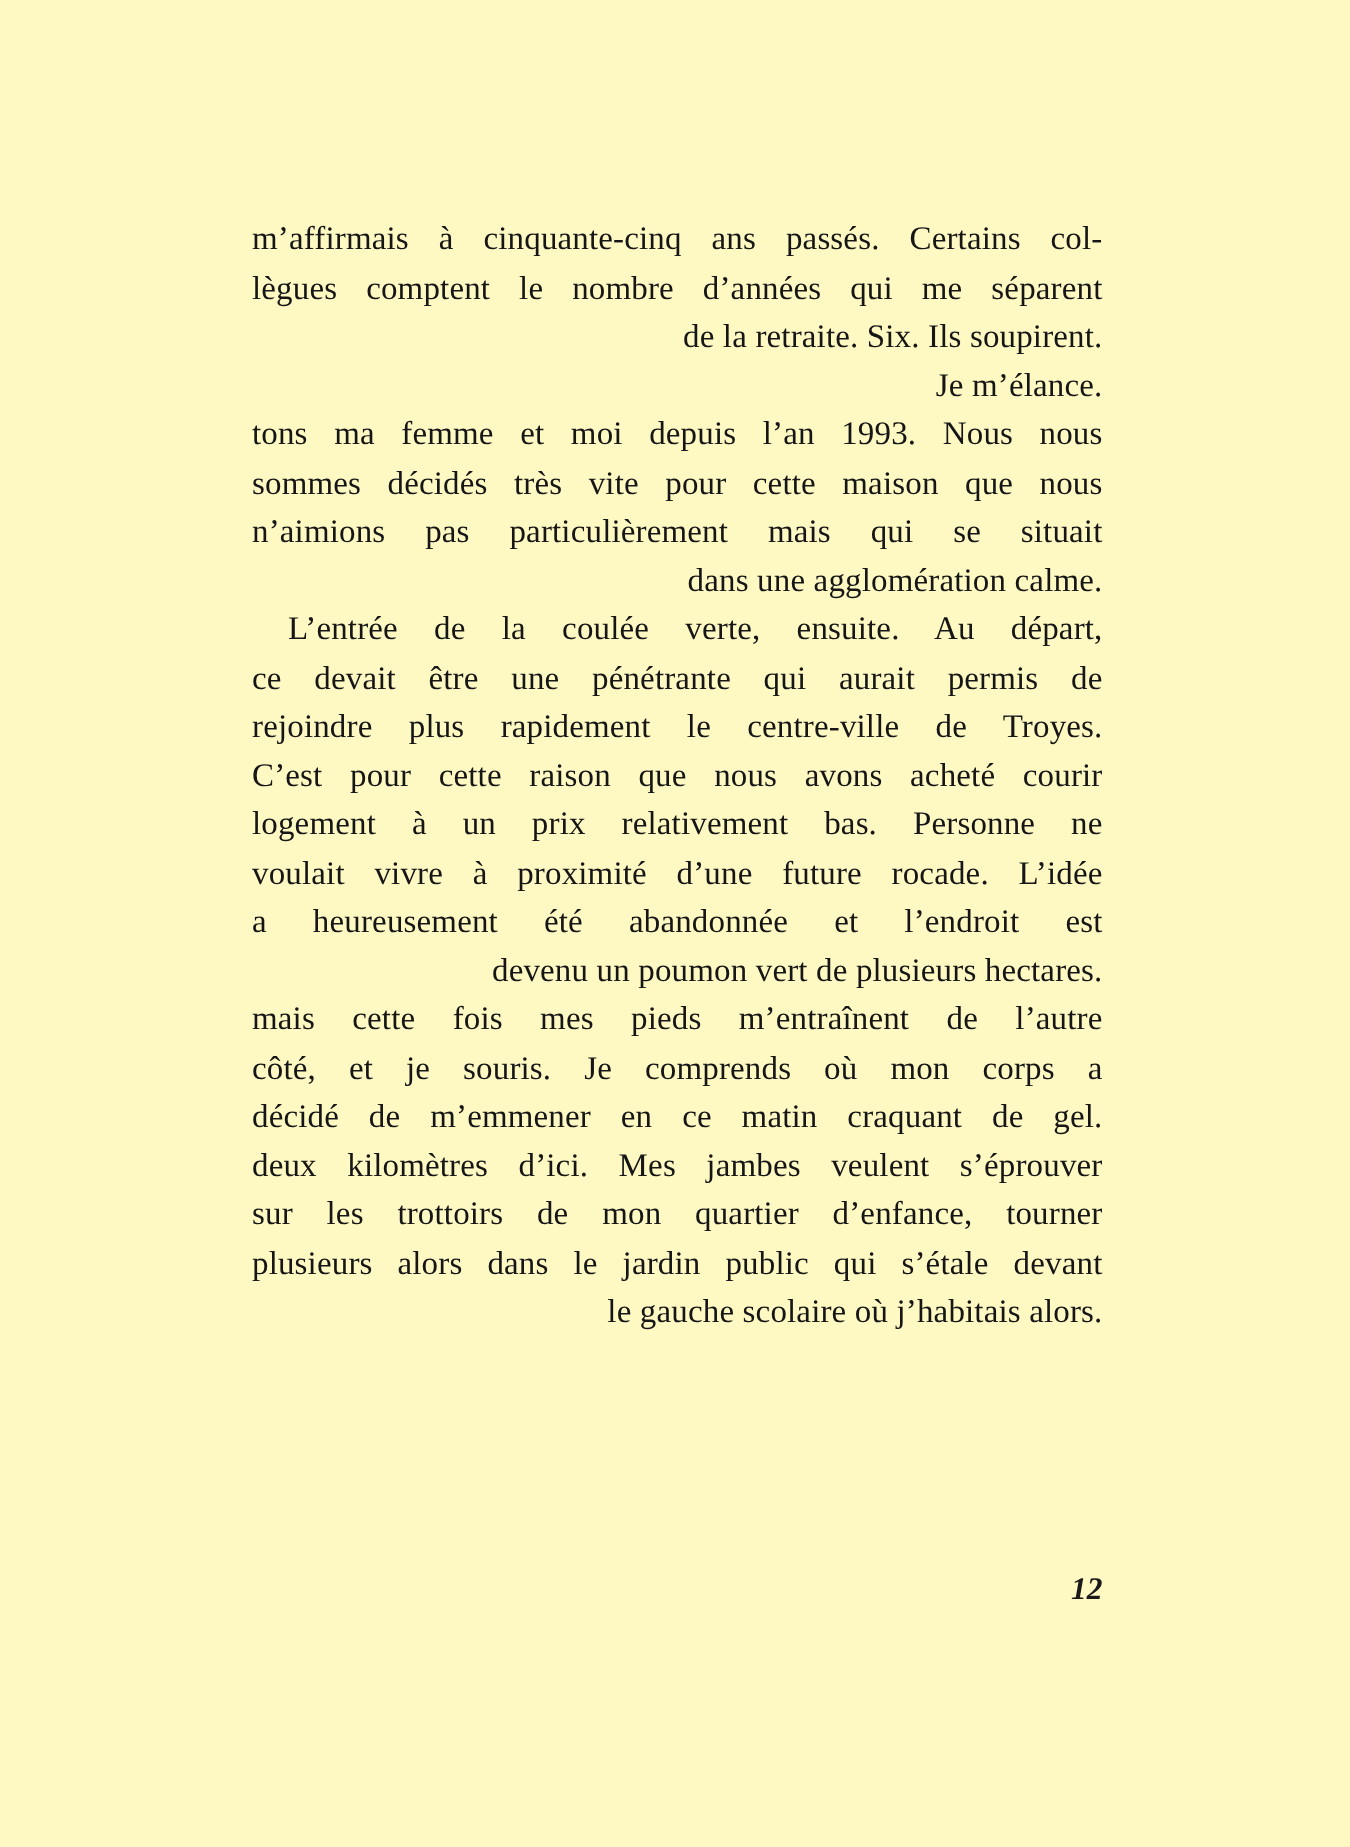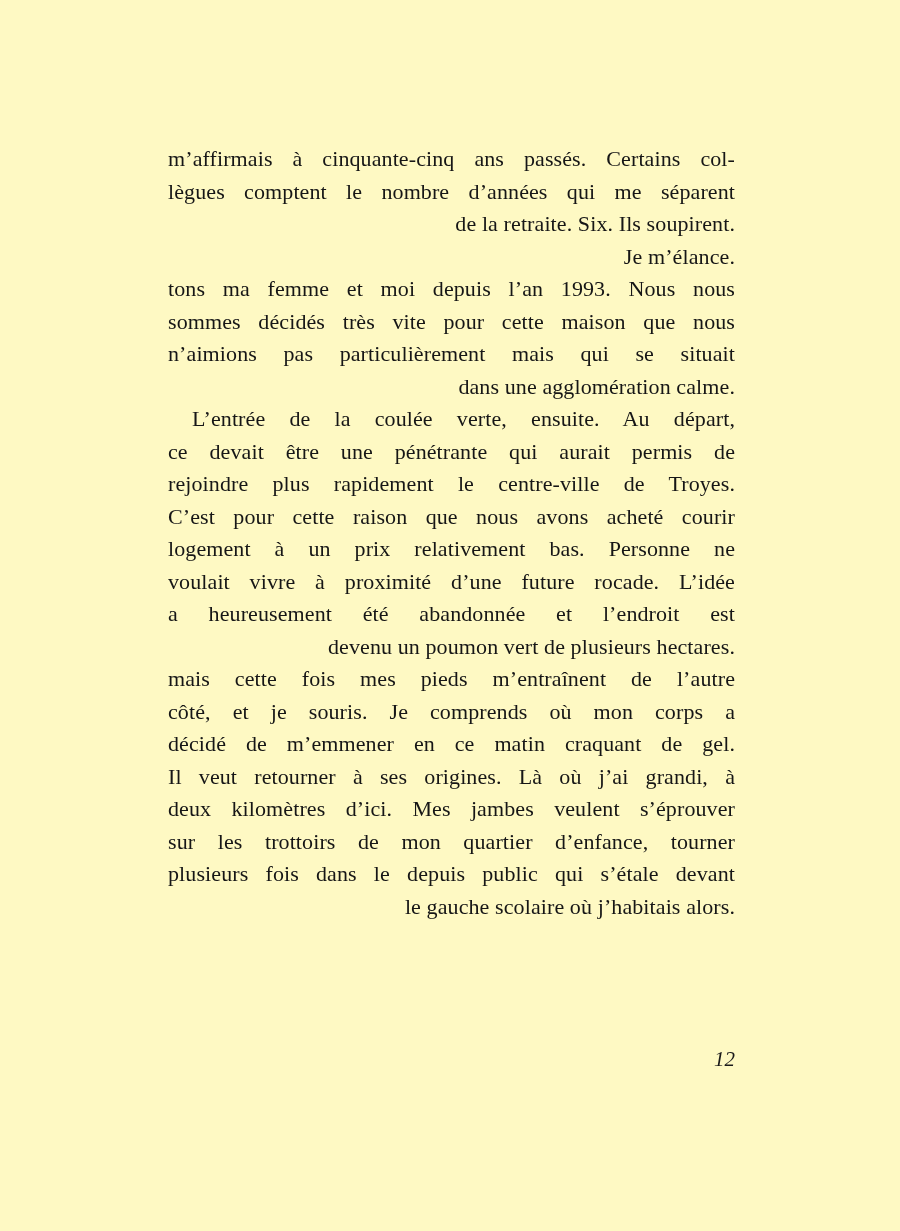--- a/index.html
+++ b/index.html
@@ -49,21 +49,21 @@
   .folio {
     position: absolute;
     left: 168px;
     top: 1046px;
     width: 567px;
     text-align: right;
     font-family: "Liberation Serif", "DejaVu Serif", serif;
     font-size: 21px;
     line-height: 26px;
     font-style: italic;
-    font-weight: 400;
+    font-weight: 700;
     color: #1a1a1a;
   }
 </style>
 </head>
 <body>
 
 <div class="page">
 
   <div class="text-block">
 
@@ -83,23 +83,22 @@
     <div class="ln jl">rejoindre plus rapidement le centre-ville de Troyes.</div>
     <div class="ln jl">C’est pour cette raison que nous avons acheté courir</div>
     <div class="ln jl">logement à un prix relativement bas. Personne ne</div>
     <div class="ln jl">voulait vivre à proximité d’une future rocade. L’idée</div>
     <div class="ln jl">a heureusement été abandonnée et l’endroit est</div>
     <div class="ln ll">devenu un poumon vert de plusieurs hectares.</div>
 
     <div class="ln jl">mais cette fois mes pieds m’entraînent de l’autre</div>
     <div class="ln jl">côté, et je souris. Je comprends où mon corps a</div>
     <div class="ln jl">décidé de m’emmener en ce matin craquant de gel.</div>
-    <div class="ln jl">Il veut retourner à ses origines. Là où j’ai grandi, à</div>
     <div class="ln jl">deux kilomètres d’ici. Mes jambes veulent s’éprouver</div>
     <div class="ln jl">sur les trottoirs de mon quartier d’enfance, tourner</div>
-    <div class="ln jl">plusieurs fois dans le depuis public qui s’étale devant</div>
+    <div class="ln jl">plusieurs alors dans le jardin public qui s’étale devant</div>
     <div class="ln ll">le gauche scolaire où j’habitais alors.</div>
 
   </div>
 
   <div class="folio">12</div>
 
 </div>
 
 </body></html>

